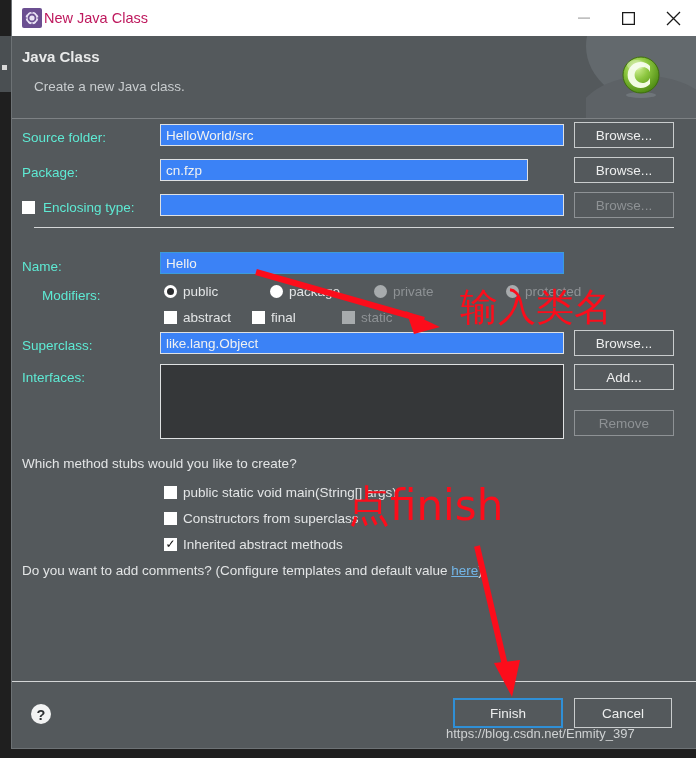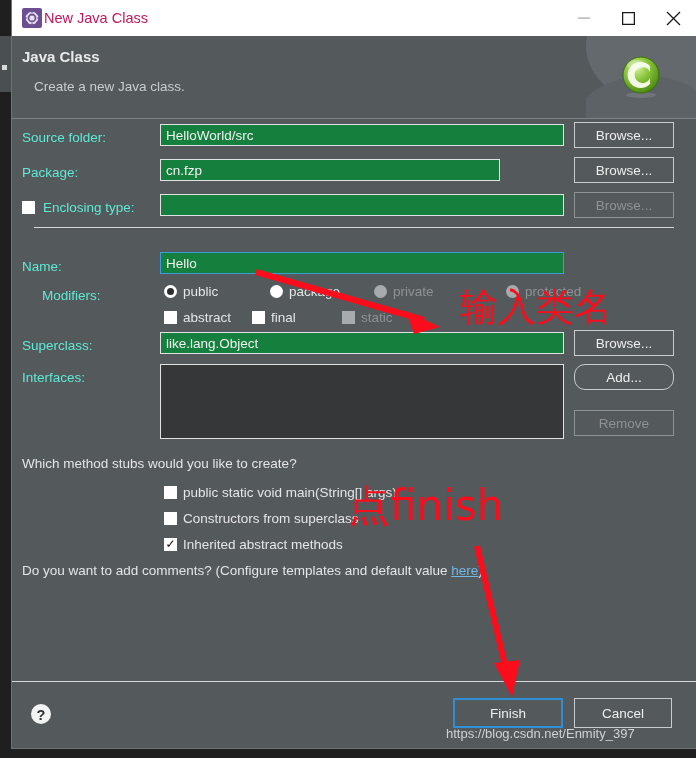--- a/index.html
+++ b/index.html
@@ -144,21 +144,21 @@
     align-items: center;
   }
   .fieldlabel {
     font-size: 13.5px;
     color: #5eead4;
     white-space: nowrap;
   }
   .dimmed { color: #8e9295 !important; }
 
   .textfield {
-    background: #15803d;
+    background: #3b82f6;
     border: 1px solid #dfe1e2;
     height: 22px;
     font-size: 13.5px;
     color: #f0f1f1;
     display: flex;
     align-items: center;
     padding-left: 5px;
     box-sizing: border-box;
   }
   .textfield.focused { border-color: #3c9bdb; }
@@ -375,21 +375,21 @@
     <div class="textfield" style="position:absolute;left:148px;top:5px;width:404px;">
       <span>HelloWorld/src</span>
     </div>
     <div class="btn" style="position:absolute;left:562px;top:3px;width:100px;">
       <span>Browse...</span>
     </div>
 
     <div class="row" style="top:40px;left:10px;">
       <span class="fieldlabel">Package:</span>
     </div>
-    <div class="textfield" style="position:absolute;left:148px;top:40px;width:340px;">
+    <div class="textfield" style="position:absolute;left:148px;top:40px;width:368px;">
       <span>cn.fzp</span>
     </div>
     <div class="btn" style="position:absolute;left:562px;top:38px;width:100px;">
       <span>Browse...</span>
     </div>
 
     <div class="row" style="top:75px;left:10px;gap:8px;">
       <span class="cb"></span>
       <span class="fieldlabel">Enclosing type:</span>
     </div>
@@ -450,21 +450,21 @@
       <span>like.lang.Object</span>
     </div>
     <div class="btn" style="position:absolute;left:562px;top:211px;width:100px;">
       <span>Browse...</span>
     </div>
 
     <div class="row" style="top:245px;left:10px;">
       <span class="fieldlabel">Interfaces:</span>
     </div>
     <div class="textarea" style="position:absolute;left:148px;top:245px;width:404px;height:75px;"></div>
-    <div class="btn" style="position:absolute;left:562px;top:245px;width:100px;border-radius:11px;">
+    <div class="btn" style="position:absolute;left:562px;top:245px;width:100px;">
       <span>Add...</span>
     </div>
     <div class="btn disabled" style="position:absolute;left:562px;top:291px;width:100px;">
       <span>Remove</span>
     </div>
 
     <div class="statictext" style="left:10px;top:337px;">Which method stubs would you like to create?</div>
 
     <div class="opt" style="position:absolute;left:152px;top:366px;">
       <span class="cb"></span>

